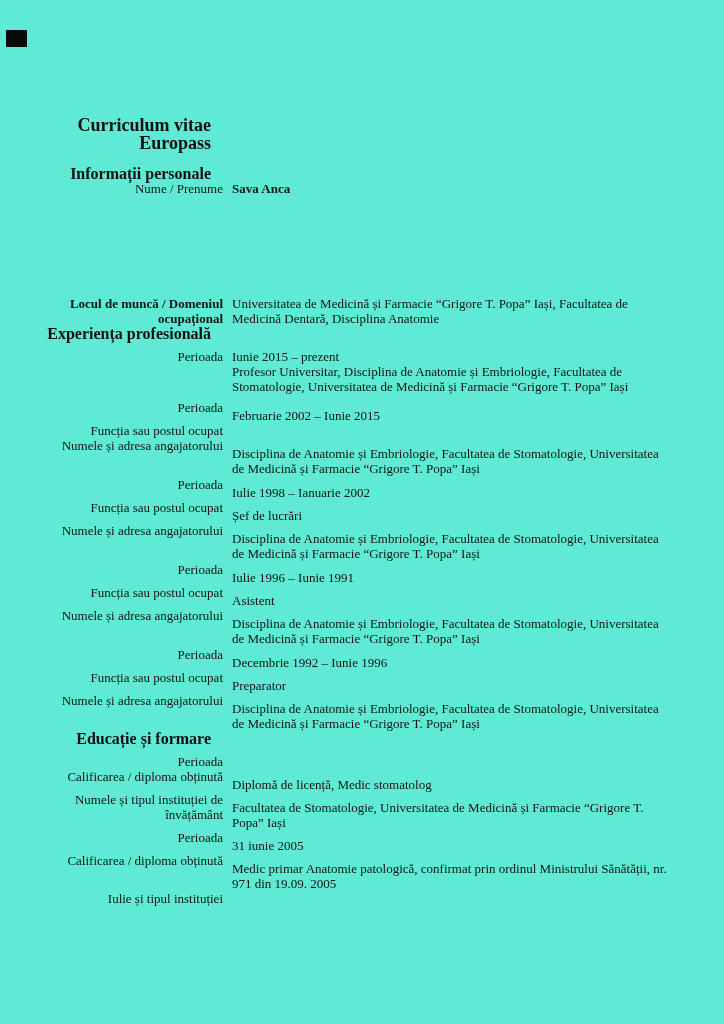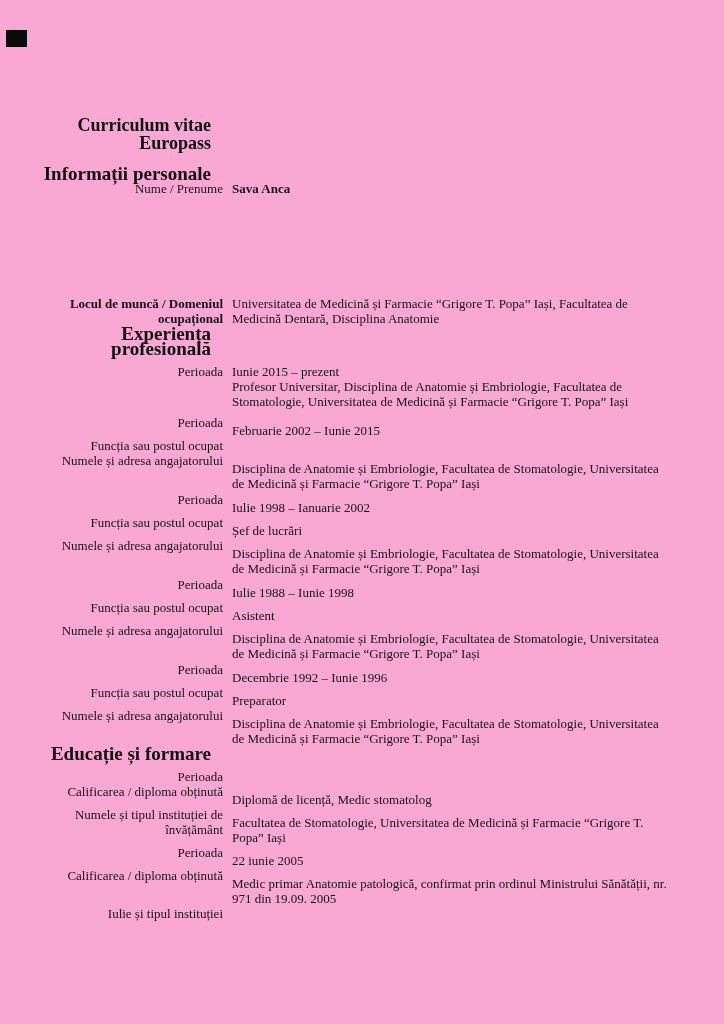--- a/index.html
+++ b/index.html
@@ -4,21 +4,21 @@
 <style>
   html, body {
     margin: 0;
     padding: 0;
     background: #ffffff;
   }
   .page {
     position: relative;
     width: 724px;
     height: 1024px;
-    background: #f9a8d4;
+    background: #5eead4;
     box-sizing: border-box;
     padding: 116px 0 0 30px;
     font-family: "Liberation Serif", "DejaVu Serif", serif;
     font-size: 13px;
     line-height: 15px;
     color: #141414;
     overflow: hidden;
   }
   .corner-mark {
     position: absolute;
@@ -39,21 +39,21 @@
     line-height: 18px;
     color: #101010;
   }
   .title span { display: block; }
   .heading {
     width: 193px;
     box-sizing: border-box;
     padding-right: 12px;
     text-align: right;
     font-weight: bold;
-    font-size: 19px;
+    font-size: 16px;
     line-height: 15px;
     color: #101010;
   }
   .heading.personal   { margin-top: 14px; }
   .heading.experience { }
   .heading.education  { margin-top: 0; }
   .row {
     display: flex;
     align-items: flex-start;
   }
@@ -134,21 +134,21 @@
     <div class="value offset">Șef de lucrări</div>
   </div>
   <div class="row">
     <div class="label">Numele și adresa angajatorului</div>
     <div class="value offset">Disciplina de Anatomie și Embriologie, Facultatea de Stomatologie, Universitatea
 de Medicină și Farmacie “Grigore T. Popa” Iași</div>
   </div>
 
   <div class="row gap1">
     <div class="label">Perioada</div>
-    <div class="value offset">Iulie 1988 – Iunie 1998</div>
+    <div class="value offset">Iulie 1996 – Iunie 1991</div>
   </div>
   <div class="row">
     <div class="label">Funcția sau postul ocupat</div>
     <div class="value offset">Asistent</div>
   </div>
   <div class="row">
     <div class="label">Numele și adresa angajatorului</div>
     <div class="value offset">Disciplina de Anatomie și Embriologie, Facultatea de Stomatologie, Universitatea
 de Medicină și Farmacie “Grigore T. Popa” Iași</div>
   </div>
@@ -178,21 +178,21 @@
   </div>
   <div class="row">
     <div class="label">Numele și tipul instituției de
 învățământ</div>
     <div class="value offset">Facultatea de Stomatologie, Universitatea de Medicină și Farmacie “Grigore T.
 Popa” Iași</div>
   </div>
 
   <div class="row">
     <div class="label">Perioada</div>
-    <div class="value offset">22 iunie 2005</div>
+    <div class="value offset">31 iunie 2005</div>
   </div>
   <div class="row">
     <div class="label">Calificarea / diploma obținută</div>
     <div class="value offset">Medic primar Anatomie patologică, confirmat prin ordinul Ministrului Sănătății, nr.
 971 din 19.09. 2005</div>
   </div>
   <div class="row">
     <div class="label">Iulie și tipul instituției</div>
     <div class="value offset"></div>
   </div>

